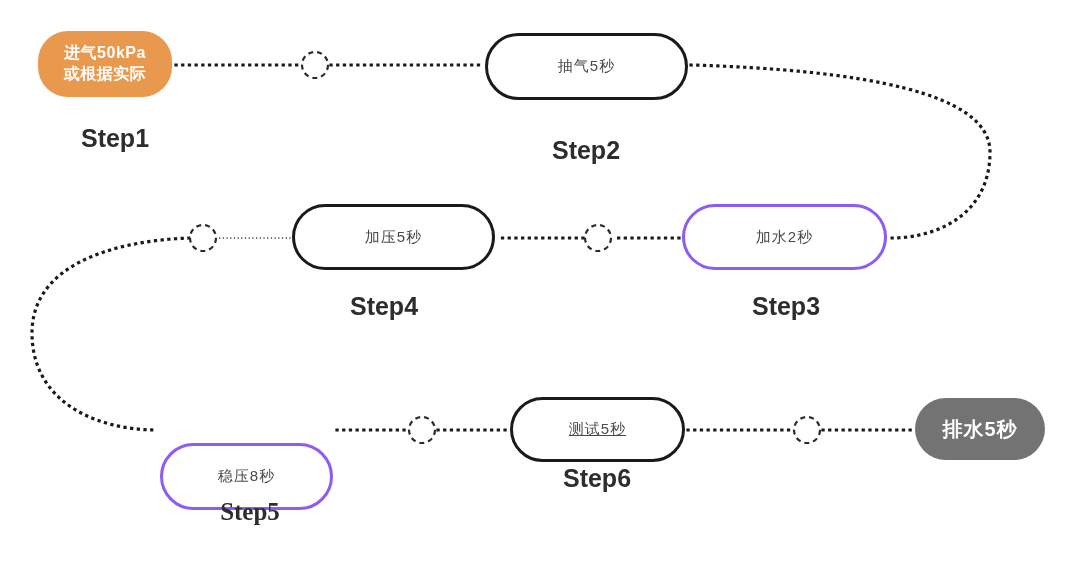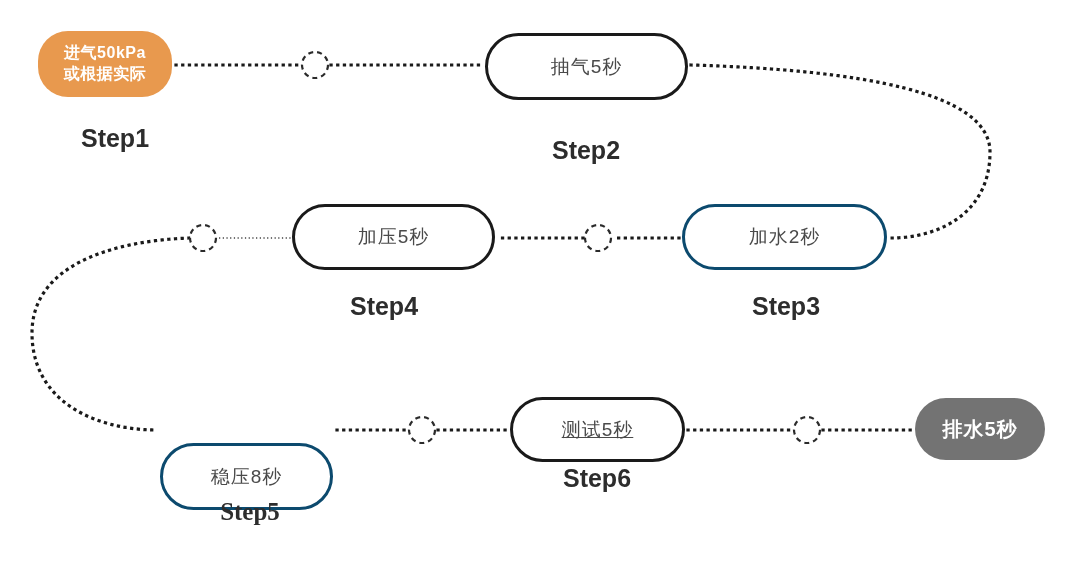--- a/index.html
+++ b/index.html
@@ -44,26 +44,26 @@
   .pill {
     position: absolute;
     box-sizing: border-box;
     border-radius: 40px;
     background: #ffffff;
     display: flex;
     flex-direction: column;
     align-items: center;
     justify-content: center;
     text-align: center;
-    font-size: 19px;
+    font-size: 15px;
     color: #4a4a4a;
     letter-spacing: 1px;
   }
   .pill.outlined-black { border: 3px solid #1a1a1a; }
-  .pill.outlined-orange { border: 3px solid #0c4a6e; }
+  .pill.outlined-orange { border: 3px solid #8b5cf6; }
   .pill.filled-orange {
     background: #e8994e;
     color: #ffffff;
     font-weight: bold;
     font-size: 16px;
     line-height: 1.3;
     letter-spacing: 0.5px;
   }
   .pill.filled-blue {
     background: #737373;

